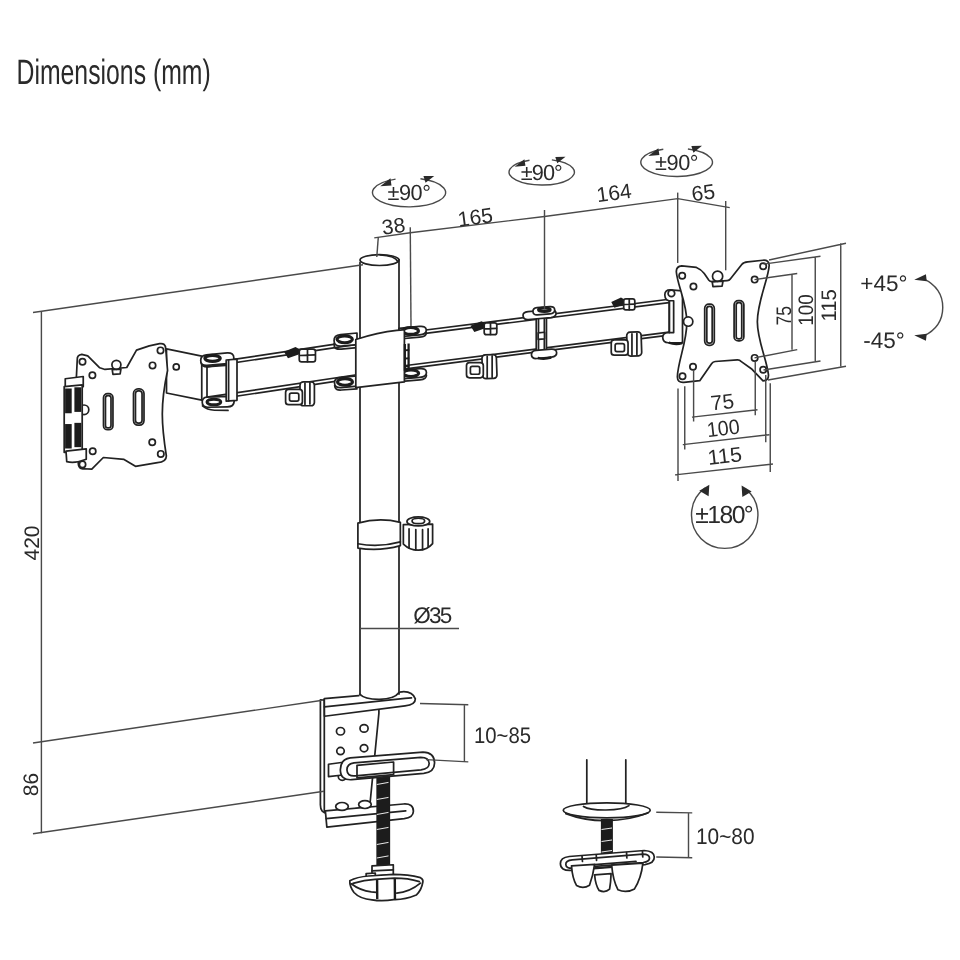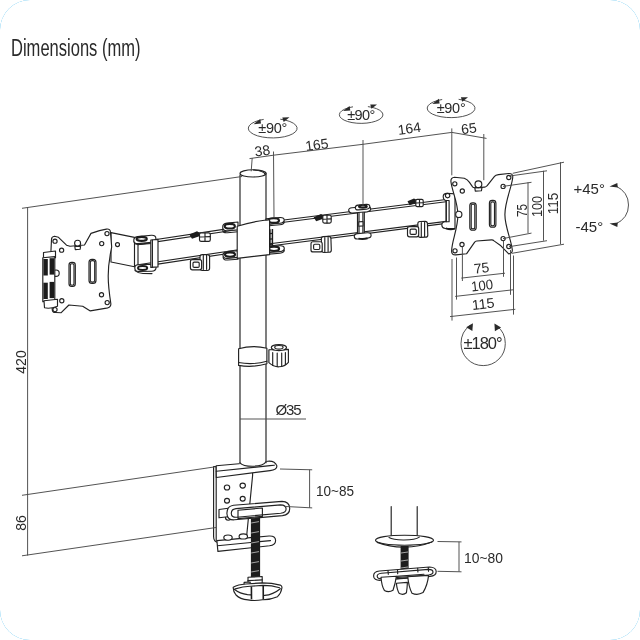--- a/index.html
+++ b/index.html
@@ -1,16 +1,16 @@
 <!DOCTYPE html>
 <html><head>
 <meta charset="utf-8">
 <style>
 html,body{margin:0;padding:0;background:#ffffff;}
-#stage{width:640px;height:640px;position:relative;overflow:hidden;background:#0ea5e9;border-radius:30px;}
+#stage{width:640px;height:640px;position:relative;overflow:hidden;background:#0ea5e9;}
 svg{display:block;}
 text{font-family:"Liberation Sans",sans-serif;fill:#2a2a2a;}
 .dim{stroke:#4a4a4a;stroke-width:0.95;fill:none;}
 .st{stroke:#222222;stroke-width:1.15;fill:none;stroke-linejoin:round;stroke-linecap:round;}
 .stw{stroke:#222222;stroke-width:1.15;fill:#ffffff;stroke-linejoin:round;}
 .arr{fill:#2a2a2a;stroke:none;}
 </style>
 </head>
 <body>
 <div id="stage">

